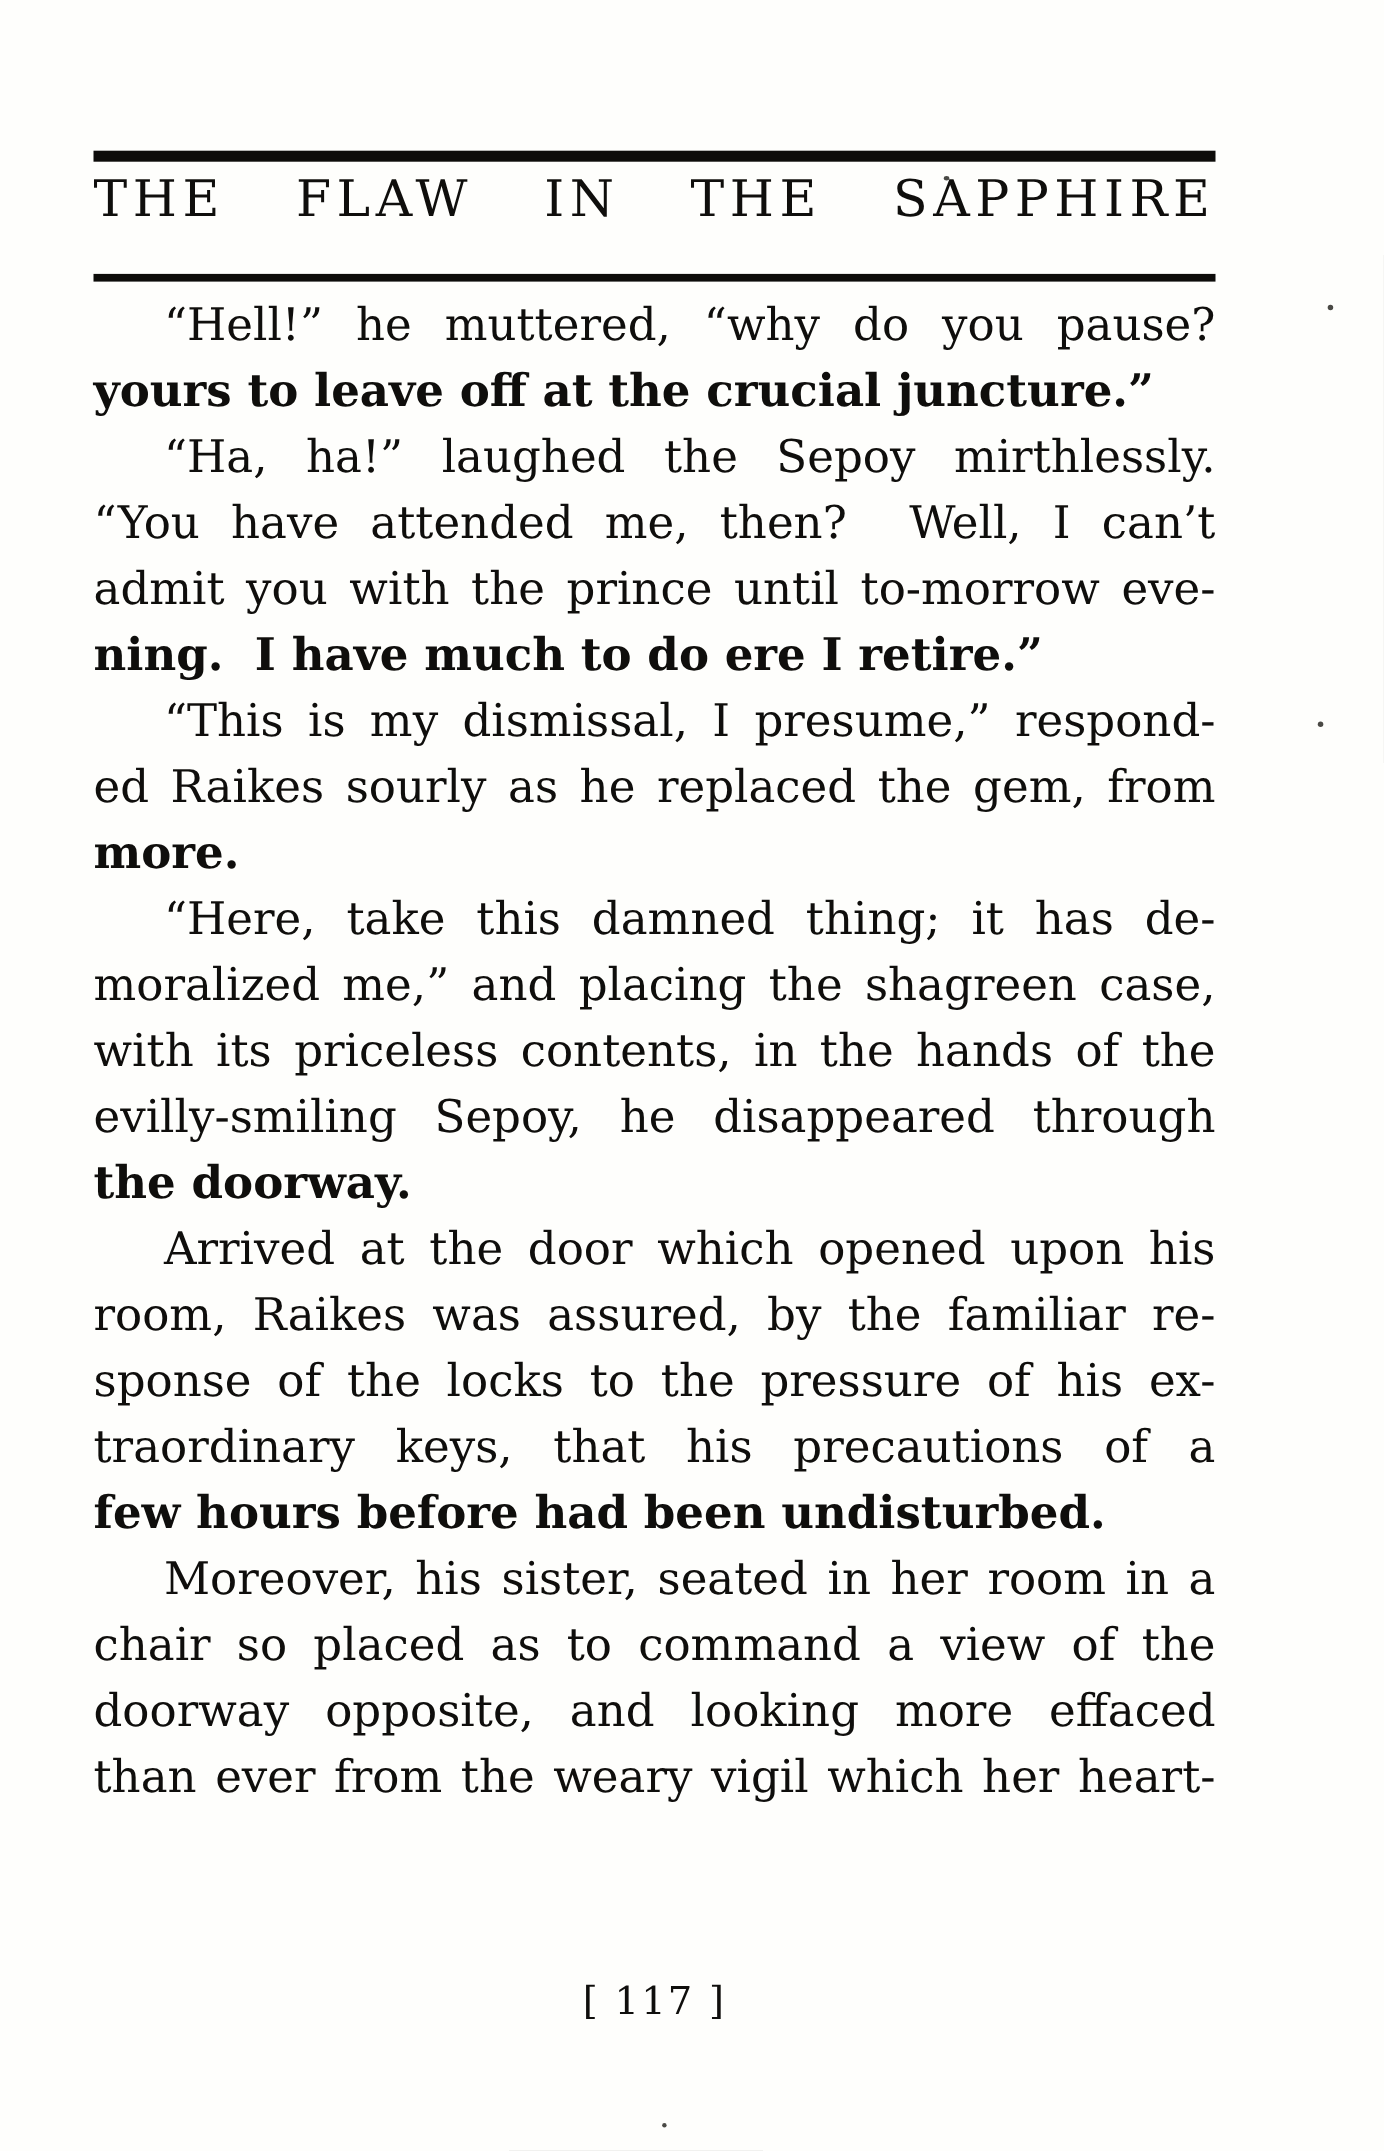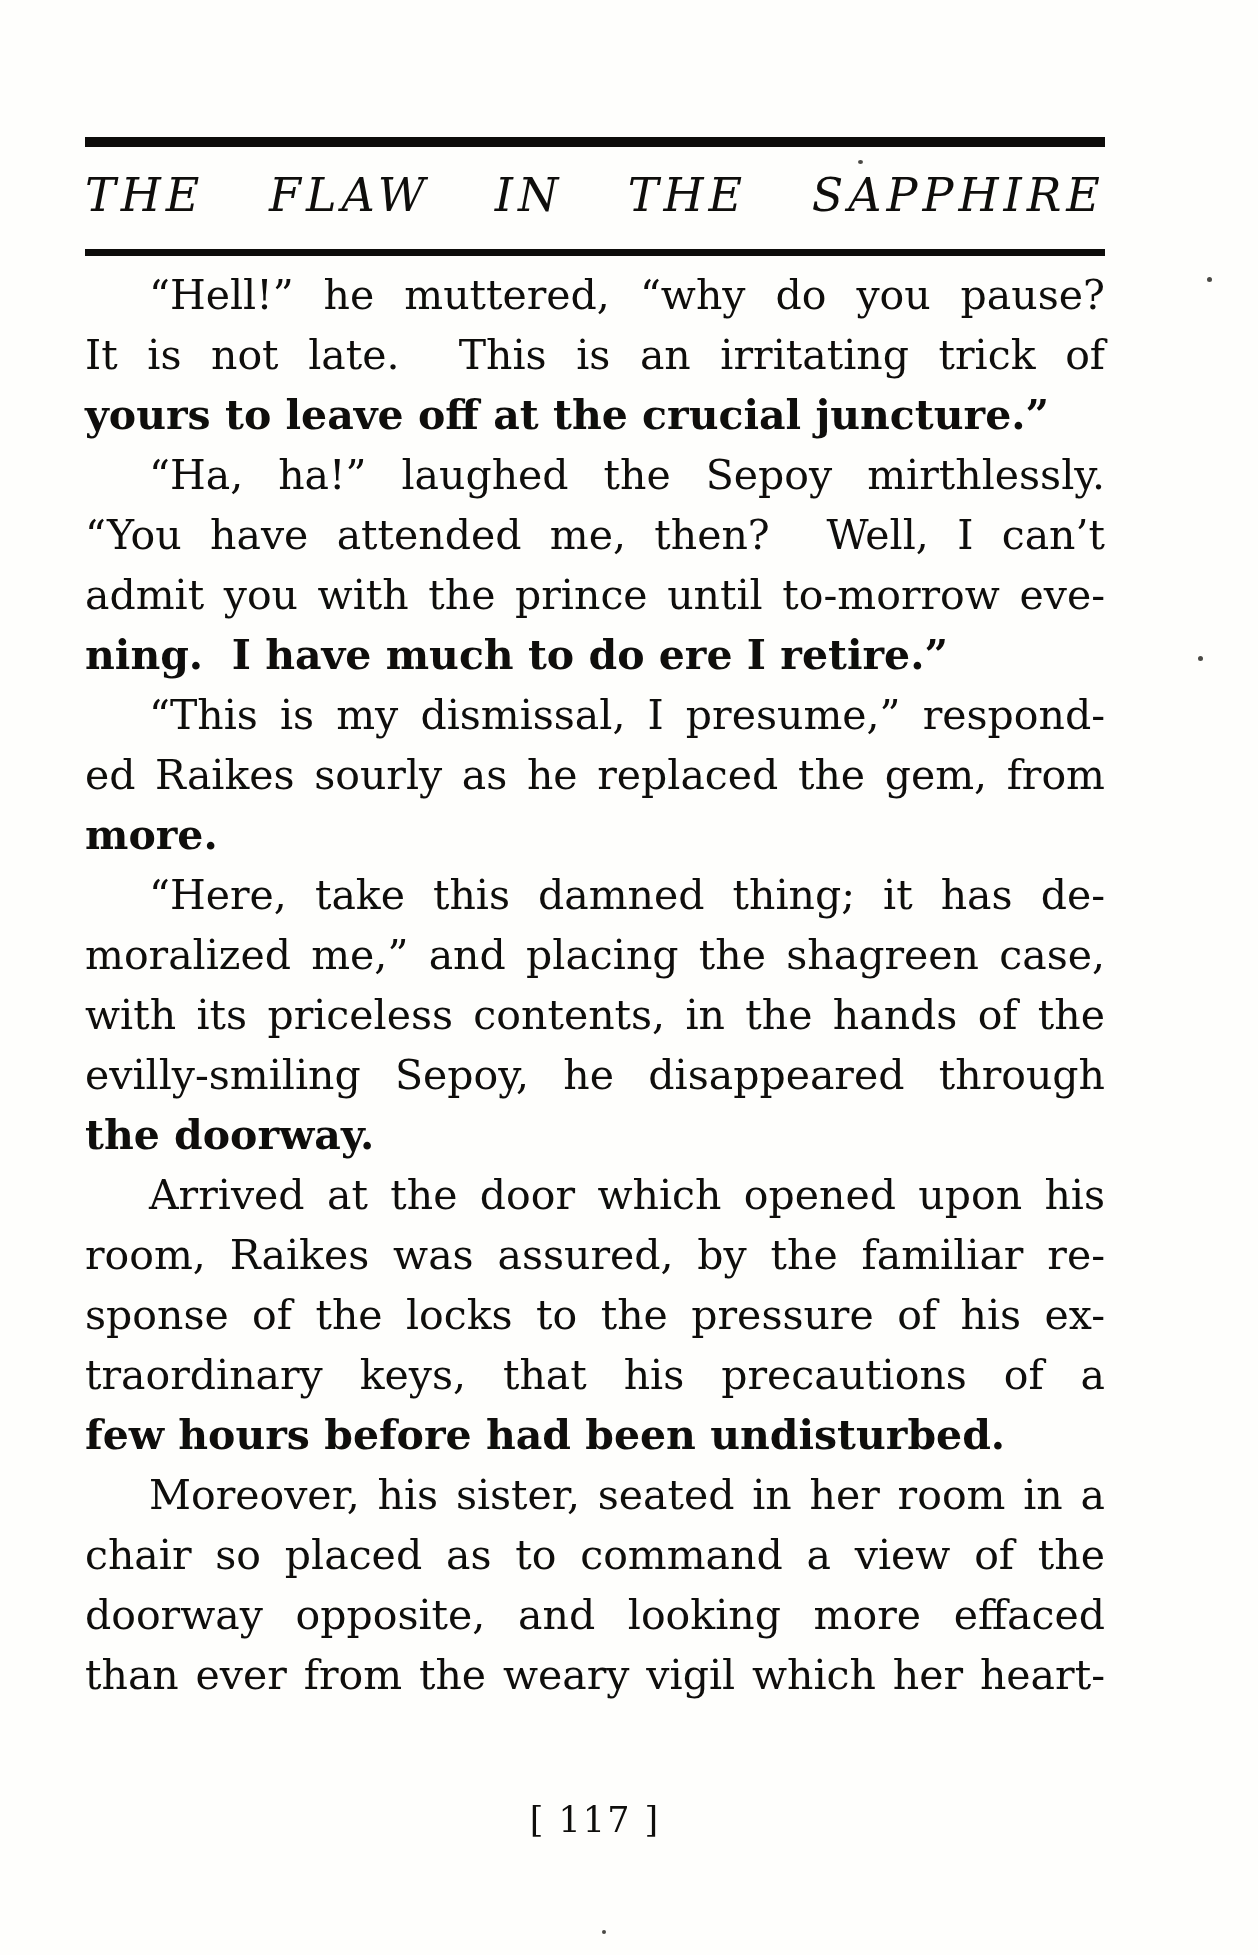--- a/index.html
+++ b/index.html
@@ -24,25 +24,24 @@
   }
   .rule {
     position: absolute;
     left: 85px;
     width: 1020px;
     background: #0d0c0a;
   }
   .rule-top { top: 137px; height: 10px; }
   .rule-bottom { top: 249px; height: 7px; }
   .running-header {
-    top: 163px;
+    top: 148px;
     display: flex;
     justify-content: space-between;
     align-items: baseline;
-    font-style: italic;
     font-size: 46px;
     line-height: 64px;
     letter-spacing: 5px;
     white-space: nowrap;
   }
   .body-text {
     top: 265px;
     font-size: 41px;
     line-height: 60px;
   }
@@ -81,21 +80,20 @@
     <span>THE</span>
     <span>SAPPHIRE</span>
   </div>
 
   <div class="rule rule-bottom"></div>
 
   <div class="column body-text">
 
     <div>
       <div class="line para-first">“Hell!” he muttered, “why do you pause?</div>
-      <div class="line">It is not late.&nbsp; This is an irritating trick of</div>
       <div class="line para-last">yours to leave off at the crucial juncture.”</div>
     </div>
 
     <div>
       <div class="line para-first">“Ha, ha!” laughed the Sepoy mirthlessly.</div>
       <div class="line">“You have attended me, then?&nbsp; Well, I can’t</div>
       <div class="line">admit you with the prince until to-morrow eve-</div>
       <div class="line para-last">ning.&nbsp; I have much to do ere I retire.”</div>
     </div>
 

